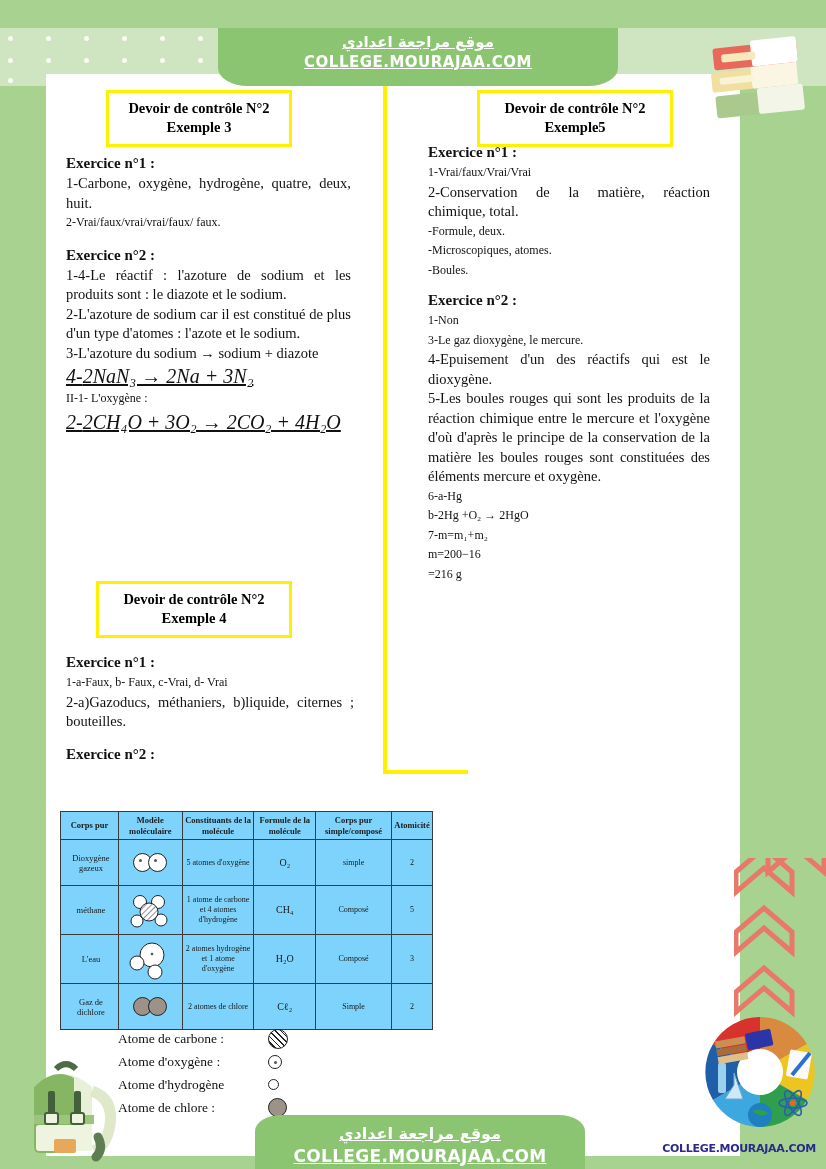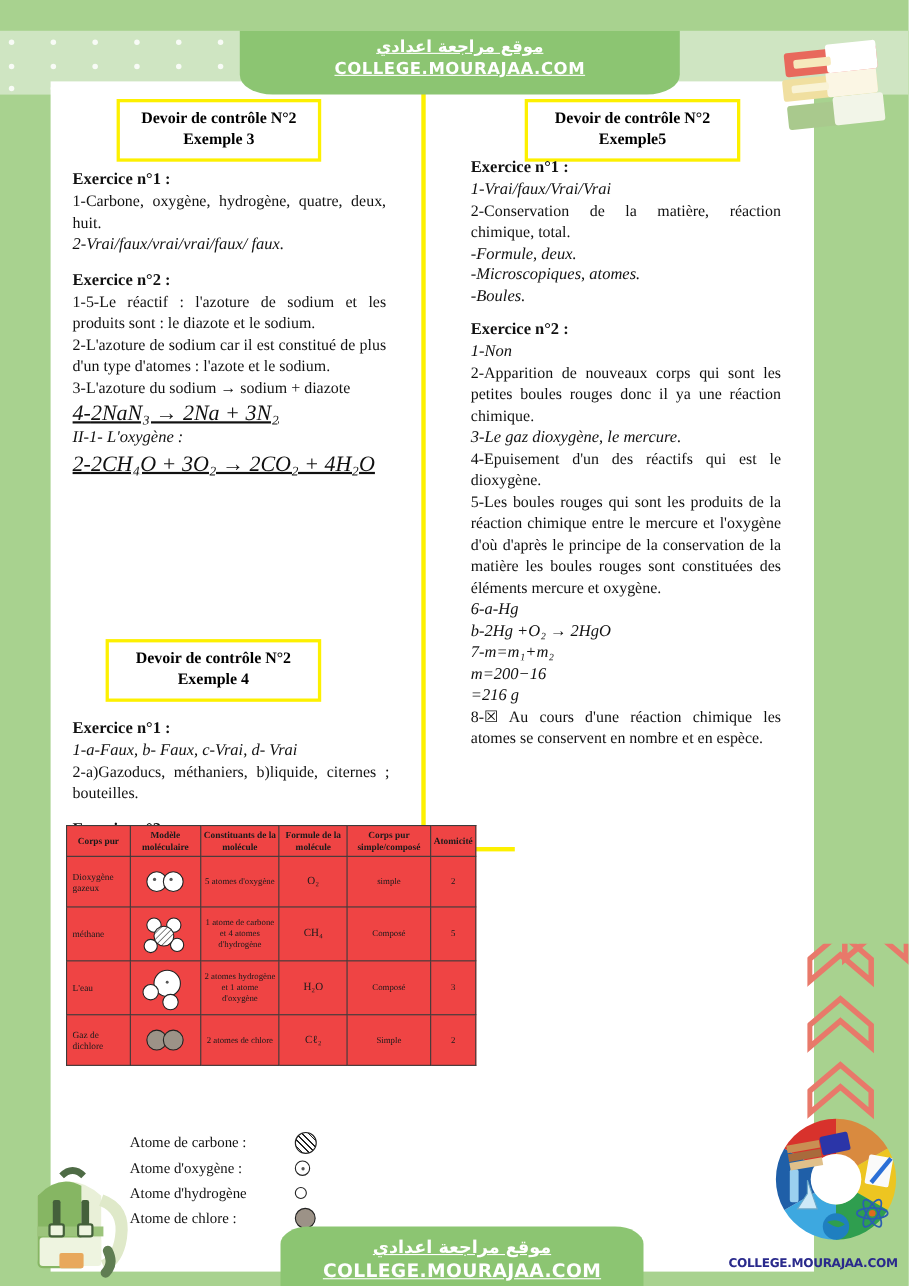--- a/index.html
+++ b/index.html
@@ -85,37 +85,37 @@
     position:absolute; border:3px solid #fdf000; background:#ffffff;
     text-align:center; z-index:4;
     font-weight:bold; font-size:14.5px; line-height:19px; color:#000;
     padding:6px 10px 7px;
   }
 
   
   .col { position:absolute; z-index:4; color:#111; }
   .h-ex { font-weight:bold; font-size:15px; line-height:20px; margin:0 0 1px; }
   .p { font-size:14.5px; line-height:19.5px; text-align:justify; }
-  .p-l { font-size:15px; line-height:19.5px;font-style:italic; }
+  .p-l { font-size:12px; line-height:19.5px; }
   .sp { height:12px; }
 
   .eq { font-style:italic; font-size:20px; line-height:26px;text-decoration:underline; }
 
   
   .mol-table {
-    position:absolute; left:60px; top:722px; width:373px;
-    border-collapse:collapse; z-index:4; background:#ef4444;
+    position:absolute; left:60px; top:783px; width:373px;
+    border-collapse:collapse; z-index:4; background:#7dd3fc;
   }
   .mol-table td, .mol-table th {
     border:1px solid #3b3b3b; text-align:center; vertical-align:middle;
     font-size:8px; line-height:10px; padding:3px 2px; color:#1a1a1a;
   }
   .mol-table th { font-weight:bold; font-size:8.5px; line-height:10.5px; }
   .mol-table .tall { height:46px; }
-  .mol-table .nm { text-align:left; padding-left:5px; font-size:8.5px; }
+  .mol-table .nm { text-align:center; padding-left:5px; font-size:8.5px; }
   .mol-table .frm { font-size:10px; }
 
   .atomcell { display:flex; align-items:center; justify-content:center; height:100%; }
 
   
   .legend { position:absolute; left:118px; top:999px; z-index:4;font-family:Liberation Serif, serif; }
   .legend-row { display:flex; align-items:center; height:23px; font-size:13.5px; color:#111; }
   .legend-row .lbl { width:150px; }
 
   
@@ -201,21 +201,21 @@
     <div>Devoir de contrôle N°2</div>
     <div>Exemple 3</div>
   </div>
 
   <div class="col" style="left:66px; top:125px; width:285px;">
     <div class="h-ex">Exercice n°1 :</div>
     <div class="p">1-Carbone, oxygène, hydrogène, quatre, deux, huit.</div>
     <div class="p-l">2-Vrai/faux/vrai/vrai/faux/ faux.</div>
     <div class="sp"></div>
     <div class="h-ex">Exercice n°2 :</div>
-    <div class="p">1-5-Le réactif : l'azoture de sodium et les produits sont : le diazote et le sodium.</div>
+    <div class="p">1-4-Le réactif : l'azoture de sodium et les produits sont : le diazote et le sodium.</div>
     <div class="p">2-L'azoture de sodium car il est constitué de plus d'un type d'atomes : l'azote et le sodium.</div>
     <div class="p">3-L'azoture du sodium → sodium + diazote</div>
     <div class="eq">
       <span>4-</span><span>2NaN₃ → 2Na + 3N₂</span>
     </div>
     <div class="p-l">II-1- L'oxygène :</div>
     <div class="eq">
       <span>2-</span><span>2CH₄O + 3O₂ → 2CO₂ + 4H₂O</span>
     </div>
   </div>
@@ -342,30 +342,28 @@
   <div class="col" style="left:428px; top:114px; width:282px;">
     <div class="h-ex">Exercice n°1 :</div>
     <div class="p-l">1-Vrai/faux/Vrai/Vrai</div>
     <div class="p">2-Conservation de la matière, réaction chimique, total.</div>
     <div class="p-l">-Formule, deux.</div>
     <div class="p-l">-Microscopiques, atomes.</div>
     <div class="p-l">-Boules.</div>
     <div class="sp" style="height:10px"></div>
     <div class="h-ex">Exercice n°2 :</div>
     <div class="p-l">1-Non</div>
-    <div class="p">2-Apparition de nouveaux corps qui sont les petites boules rouges donc il ya une réaction chimique.</div>
     <div class="p-l">3-Le gaz dioxygène, le mercure.</div>
     <div class="p">4-Epuisement d'un des réactifs qui est le dioxygène.</div>
     <div class="p">5-Les boules rouges qui sont les produits de la réaction chimique entre le mercure et l'oxygène d'où d'après le principe de la conservation de la matière les boules rouges sont constituées des éléments mercure et oxygène.</div>
     <div class="p-l">6-a-Hg</div>
     <div class="p-l">b-2Hg +O₂ → 2HgO</div>
     <div class="p-l">7-m=m₁+m₂</div>
     <div class="p-l">m=200−16</div>
     <div class="p-l">  =216 g</div>
-    <div class="p">8-☒ Au cours d'une réaction chimique les atomes se conservent en nombre et en espèce.</div>
   </div>
 
   <svg class="backpack" viewBox="0 0 118 118">
     <path d="M30 40 q29 -26 58 0 v58 q0 6 -6 6 H36 q-6 0 -6 -6 Z" fill="#e9f0d8"></path>
     <path d="M30 40 q20 -20 40 -9 v75 H36 q-6 0 -6 -6 Z" fill="#86b663"></path>
     <path d="M88 44 q22 8 18 34 q-3 20 -16 26" fill="none" stroke="#dfe9c9" stroke-width="11"></path>
     <path d="M94 90 q6 12 -2 20" fill="none" stroke="#5f7d52" stroke-width="9" stroke-linecap="round"></path>
     <path d="M52 22 q10 -10 20 0" fill="none" stroke="#4e6b45" stroke-width="6"></path>
     <rect x="32" y="78" width="56" height="26" rx="3" fill="#eef4e0"></rect>
     <rect x="30" y="68" width="60" height="9" fill="#9cc47c"></rect>

